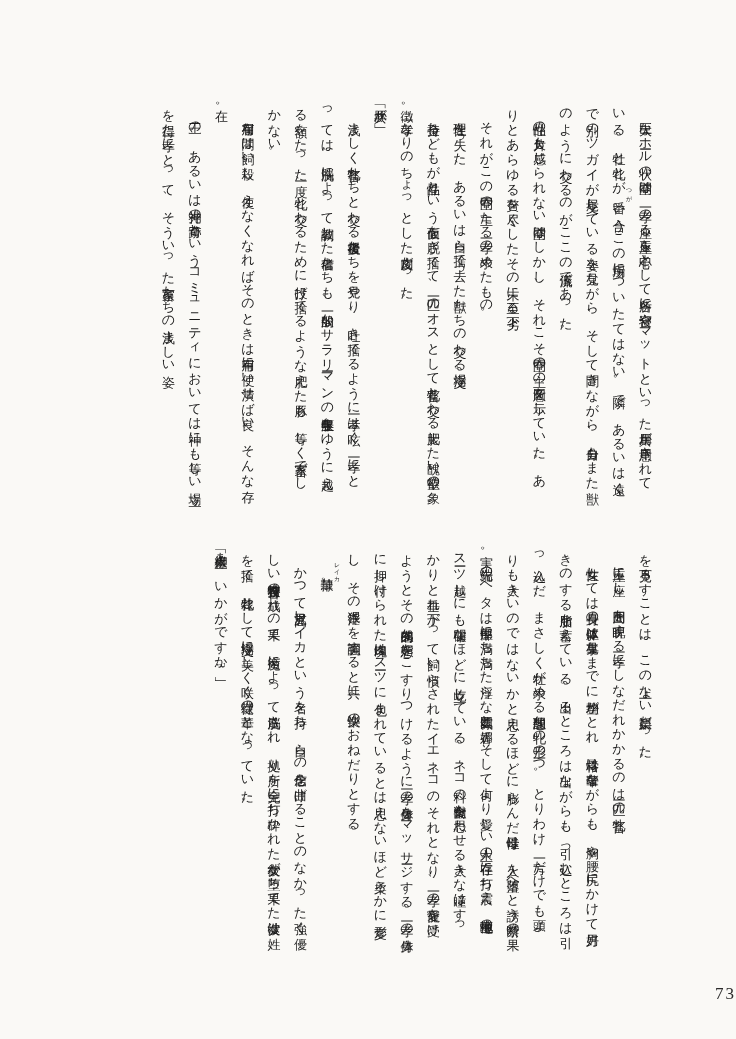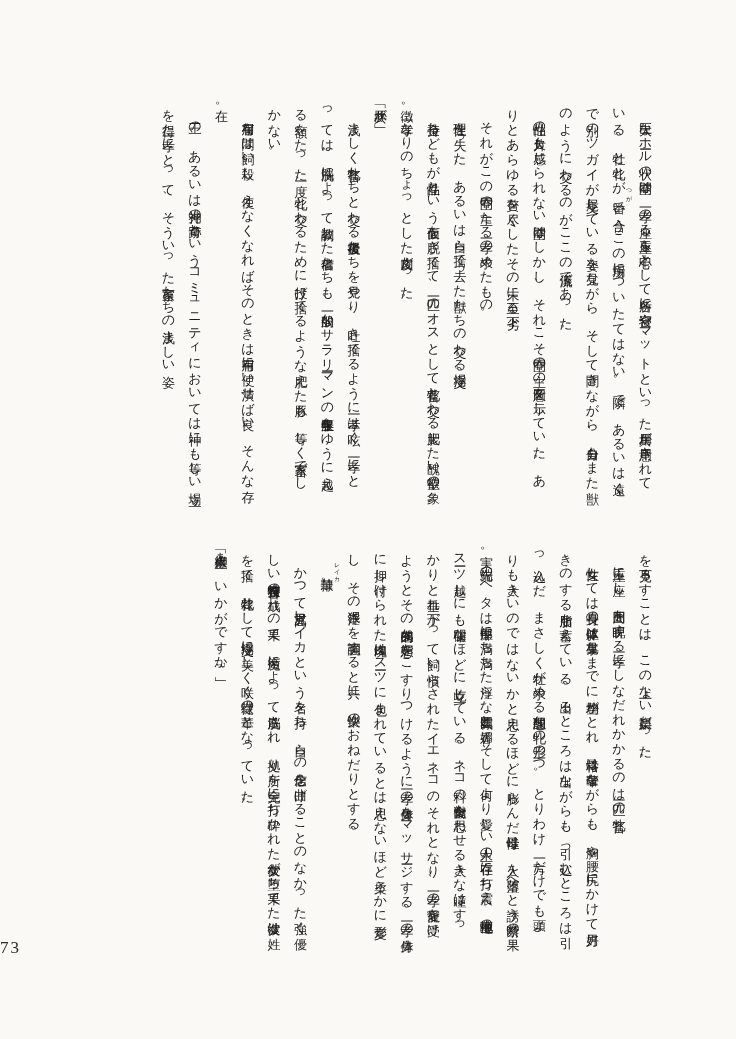--- a/index.html
+++ b/index.html
@@ -40,24 +40,24 @@
   }
   .para.indent { text-indent: 1em; }
   ruby { ruby-align: center; }
   rt {
     font-size: 6px;
     letter-spacing: 0;
     line-height: 1;
   }
   .page-number {
     position: absolute;
-    top: 938px;
+    top: 984px;
     left: 0;
     width: 736px;
-    text-align: left;
+    text-align: right;
     font-size: 17px;
     letter-spacing: 2px;
     color: #2a2a2a;
   }
 </style>
 </head>
 <body>
 
 <div class="page">
   <section class="text-block block-top">

